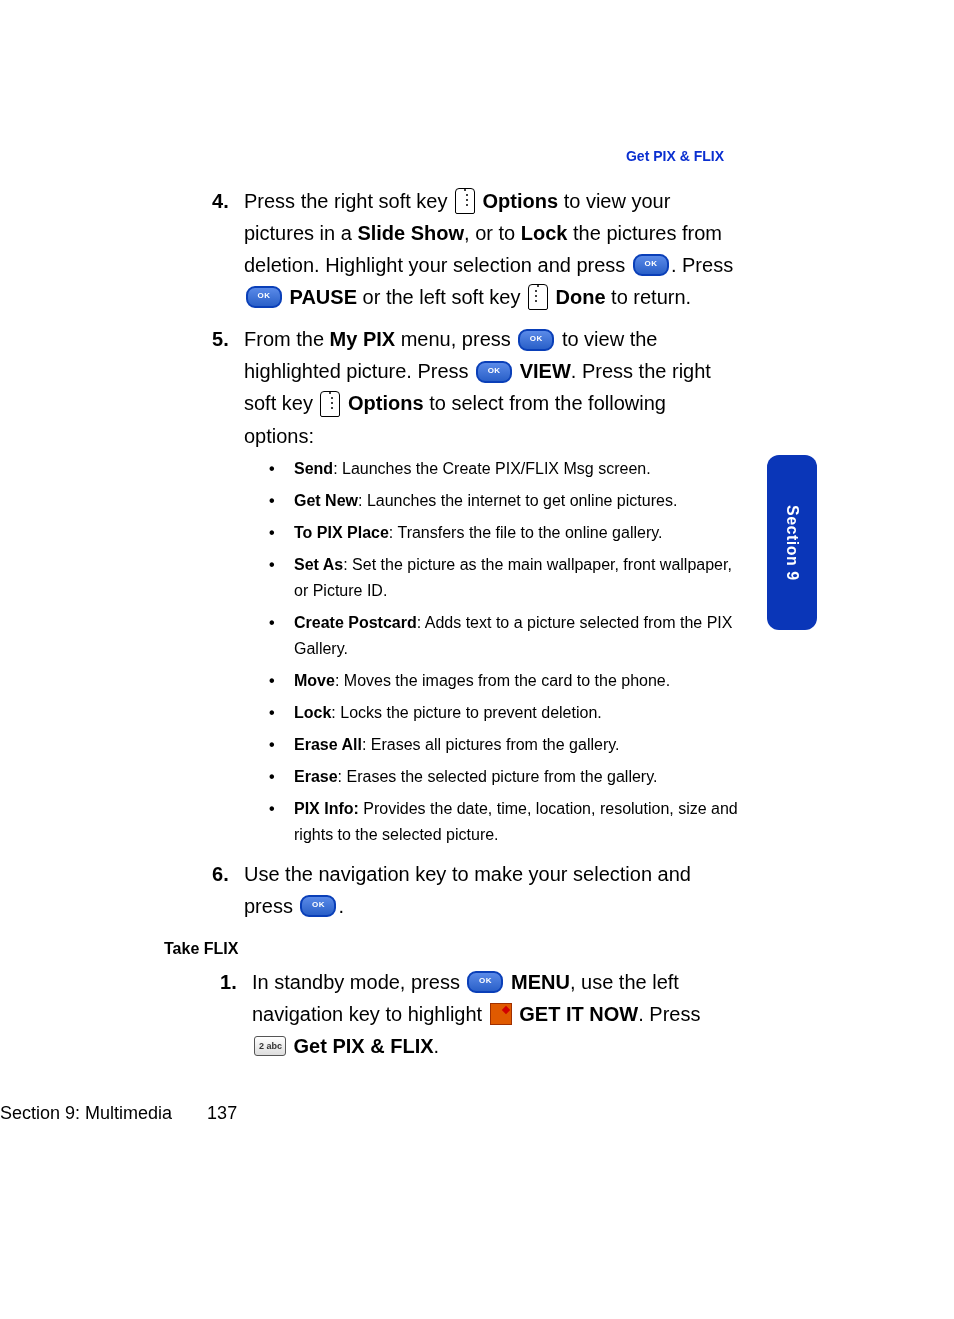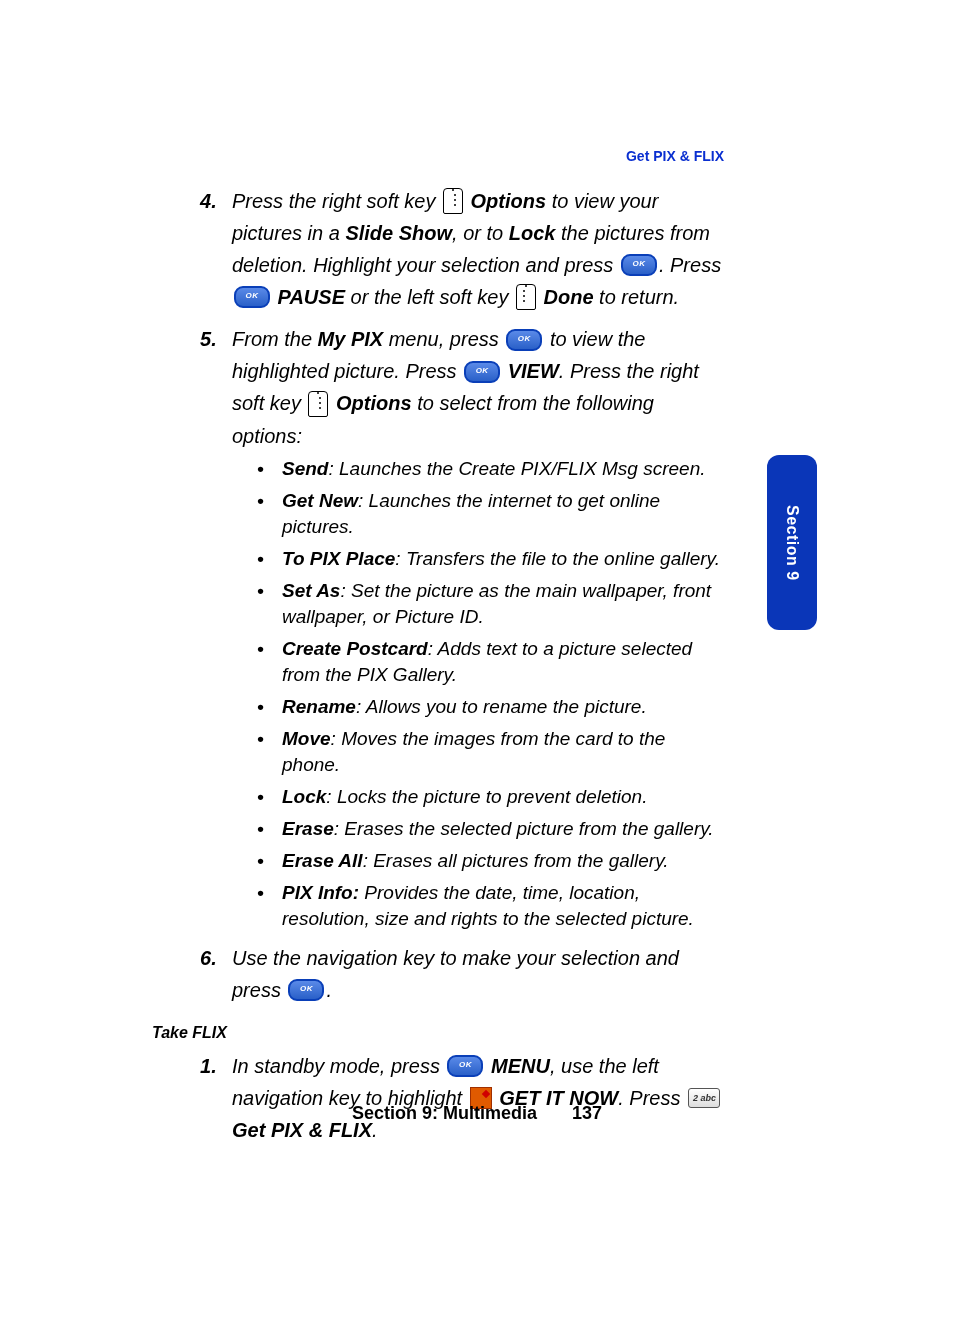--- a/index.html
+++ b/index.html
@@ -22,23 +22,22 @@
     position: absolute;
     top: 148px;
     right: 228px;
     color: #0a2fd0;
     font-weight: bold;
     font-size: 14px;
   }
   .content {
     position: absolute;
     top: 185px;
-    left: 152px;
+    left: 164px;
     width: 575px;
-    font-style: italic;
   }
   ol.main-list {
     list-style: none;
     padding: 0;
     margin: 0;
     counter-reset: item 3;
   }
   ol.main-list > li {
     counter-increment: item;
     position: relative;
@@ -57,21 +56,21 @@
   }
   ul.bullets {
     list-style: none;
     padding: 0;
     margin: 4px 0 10px 0;
   }
   ul.bullets > li {
     position: relative;
     padding-left: 50px;
     margin-bottom: 6px;
-    font-size: 19px;
+    font-size: 16px;
     line-height: 26px;
   }
   ul.bullets > li::before {
     content: "•";
     position: absolute;
     left: 25px;
     font-weight: bold;
   }
   .b { font-weight: bold; }
   .h2 {
@@ -80,21 +79,21 @@
     margin: 18px 0 8px 0;
   }
   .serif {
     font-family: Georgia, "Times New Roman", serif;
     font-size: 21px;
     margin: 6px 0 14px 0;
   }
   ol.second-list {
     list-style: none;
     padding: 0;
-    margin: 0;
+    margin: 8px;
     counter-reset: item2 0;
   }
   ol.second-list > li {
     counter-increment: item2;
     position: relative;
     padding-left: 80px;
     margin-bottom: 10px;
     font-size: 20px;
     line-height: 32px;
   }
@@ -210,22 +209,21 @@
     writing-mode: vertical-rl;
     text-orientation: mixed;
     transform: rotate(0deg);
     letter-spacing: 0.5px;
   }
   .footer {
     position: absolute;
     bottom: 195px;
     left: 0;
     width: 954px;
-    text-align: center;
-    font-weight: bold;
+    font-weight: normal;
     font-size: 18px;
   }
   .footer .pagenum {
     display: inline-block;
     margin-left: 30px;
   }
 </style>
 </head>
 <body>
 
@@ -251,25 +249,24 @@
         <span>From the </span><span class="b">My PIX</span><span> menu, press </span><span class="ok-pill"></span><span> to view the highlighted picture. Press </span><span class="ok-pill"></span>
         <span class="b">VIEW</span><span>. Press the right soft key </span><span class="soft-key right"></span>
         <span class="b">Options</span><span> to select from the following options:</span>
 
         <ul class="bullets">
           <li><span class="b">Send</span><span>: Launches the Create PIX/FLIX Msg screen.</span></li>
           <li><span class="b">Get New</span><span>: Launches the internet to get online pictures.</span></li>
           <li><span class="b">To PIX Place</span><span>: Transfers the file to the online gallery.</span></li>
           <li><span class="b">Set As</span><span>: Set the picture as the main wallpaper, front wallpaper, or Picture ID.</span></li>
           <li><span class="b">Create Postcard</span><span>: Adds text to a picture selected from the PIX Gallery.</span></li>
-          <li><span class="b">Rename</span><span>: Allows you to rename the picture.</span></li>
           <li><span class="b">Move</span><span>: Moves the images from the card to the phone.</span></li>
           <li><span class="b">Lock</span><span>: Locks the picture to prevent deletion.</span></li>
+          <li><span class="b">Erase All</span><span>: Erases all pictures from the gallery.</span></li>
           <li><span class="b">Erase</span><span>: Erases the selected picture from the gallery.</span></li>
-          <li><span class="b">Erase All</span><span>: Erases all pictures from the gallery.</span></li>
           <li><span class="b">PIX Info:</span><span> Provides the date, time, location, resolution, size and rights to the selected picture.</span></li>
         </ul>
       </li>
 
       <li>
         <span>Use the navigation key to make your selection and press </span><span class="ok-pill"></span><span>.</span>
       </li>
     </ol>
 
     <div class="h2">Take FLIX</div>

